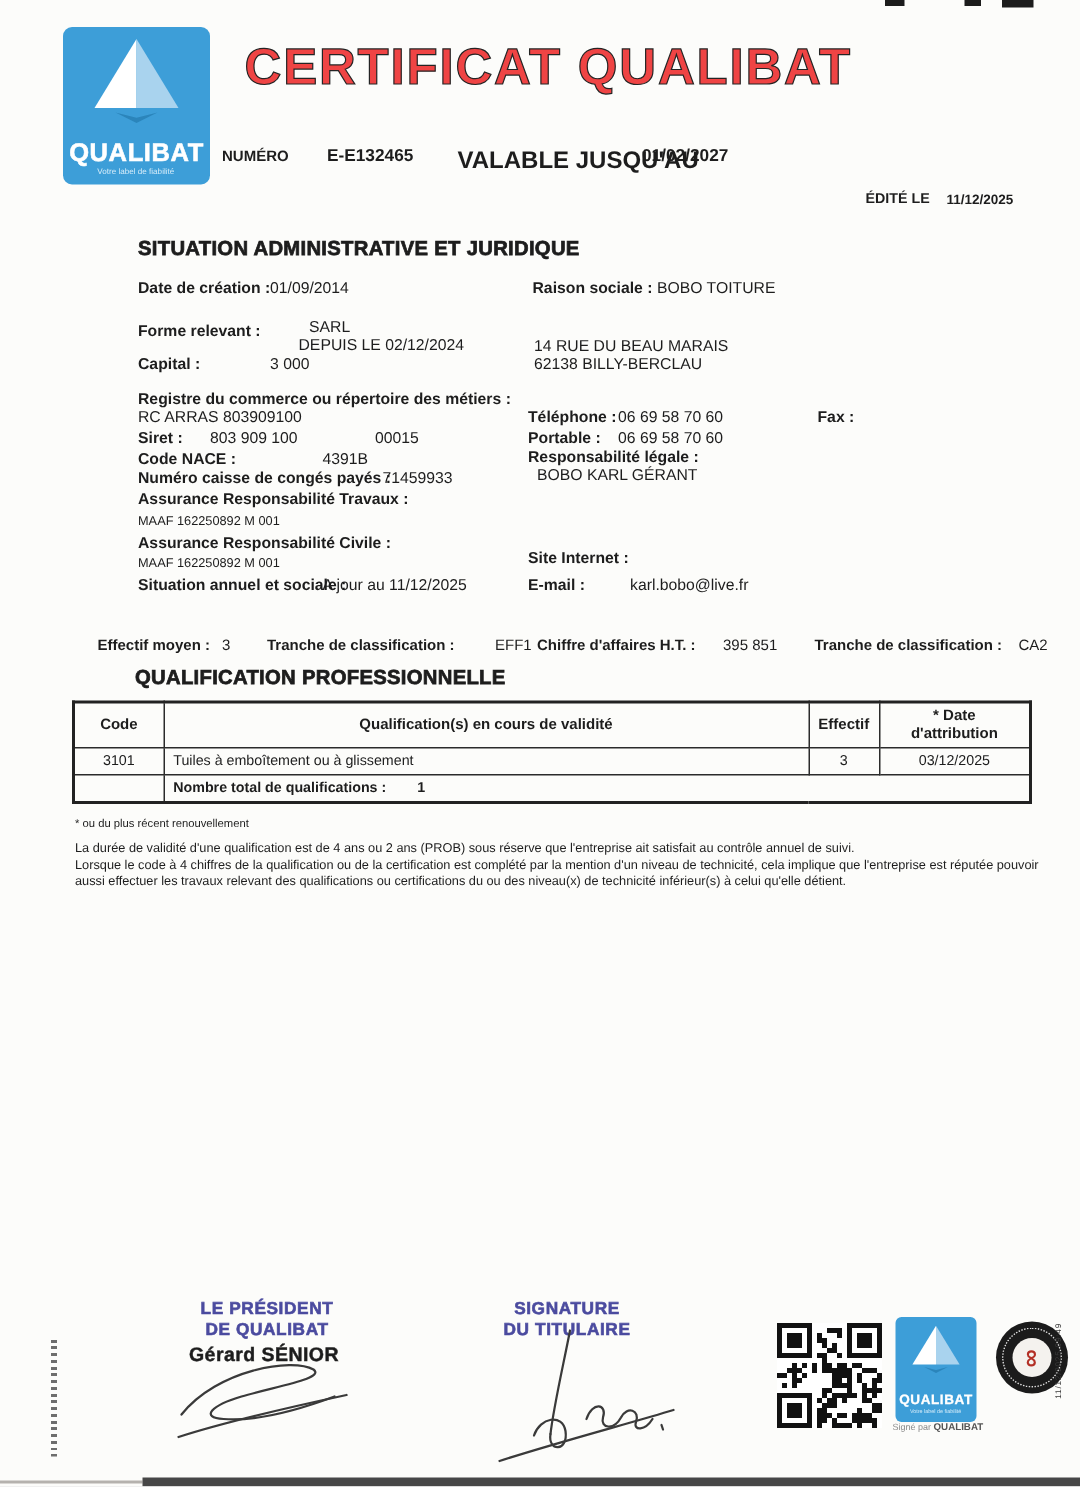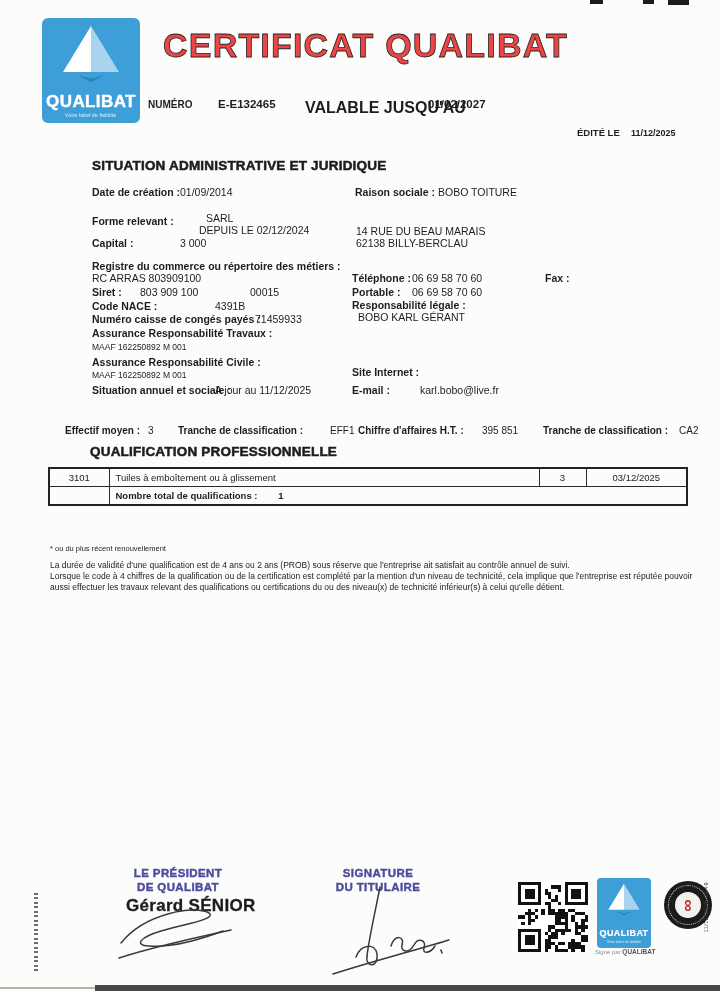--- a/index.html
+++ b/index.html
@@ -26,21 +26,21 @@
   .qlogo.small-logo .tag{font-size:5px;transform:scale(0.72);margin-top:1px;}
   
   .qtable{position:absolute;left:48px;top:467px;width:638px;border-collapse:collapse;table-layout:fixed;}
   .qtable th,.qtable td{border:1px solid #2b2b2b;padding:0 6px;}
   .qtable{border:2px solid #222;}
   .qtable th{font-size:10px;font-weight:700;text-align:center;height:29px;white-space:normal;line-height:1.15;}
   .qtable td{font-size:9.5px;height:17px;}
   .c{text-align:center;}
   
   .ftitle{position:absolute;color:#4b4b9f;font-weight:800;font-size:11.5px;letter-spacing:0.4px;text-align:center;line-height:1.25;-webkit-text-stroke:0.4px #4b4b9f;}
-  .pname{font-size:17px;font-weight:800;letter-spacing:0.3px;-webkit-text-stroke:0.3px #222;}
+  .pname{font-size:13px;font-weight:800;letter-spacing:0.3px;-webkit-text-stroke:0.3px #222;}
   .caption{position:absolute;left:595px;top:948px;font-size:6px;color:#8a8a8a;width:60px;text-align:center;white-space:nowrap;}
   .caption b{color:#555;font-size:6.5px;}
   .seal{position:absolute;left:664px;top:881px;width:48px;height:48px;border-radius:50%;background:#1b1b1b;}
   .seal .ring{position:absolute;inset:4px;border:1.5px dotted rgba(255,255,255,0.85);border-radius:50%;}
   .seal .core{position:absolute;inset:11px;background:#f4f2ee;border-radius:50%;display:flex;align-items:center;justify-content:center;}
   .seal .inf{color:#b33026;font-size:17px;font-weight:900;transform:rotate(90deg);line-height:1;}
   .vstamp{position:absolute;left:703px;top:882px;font-size:5.5px;color:#3a3a3a;writing-mode:vertical-rl;transform:rotate(180deg);letter-spacing:0.5px;}
   .microtext{position:absolute;left:34px;top:893px;width:4px;height:78px;
              background:repeating-linear-gradient(to bottom,#4a4a4a 0 2px,transparent 2px 4.5px);opacity:0.8;}
   .edge{position:absolute;background:#1c1c1c;}
@@ -132,20 +132,26 @@
   <div class="t sec" style="left:90px;top:444px;">QUALIFICATION PROFESSIONNELLE</div>
 
   <table class="qtable">
     <colgroup>
         <col style="width:60px">
         <col style="width:430px">
         <col style="width:47px">
         <col style="width:101px">
       </colgroup>
     <tbody>
+        <tr>
+      <th>Code</th>
+      <th>Qualification(s) en cours de validité</th>
+      <th>Effectif</th>
+      <th>* Date d'attribution</th>
+    </tr>
     <tr>
       <td class="c">3101</td>
       <td>Tuiles à emboîtement ou à glissement</td>
       <td class="c">3</td>
       <td class="c">03/12/2025</td>
     </tr>
     <tr>
       <td></td>
       <td colspan="3">
         <span style="font-weight:700;">Nombre total de qualifications :</span>

